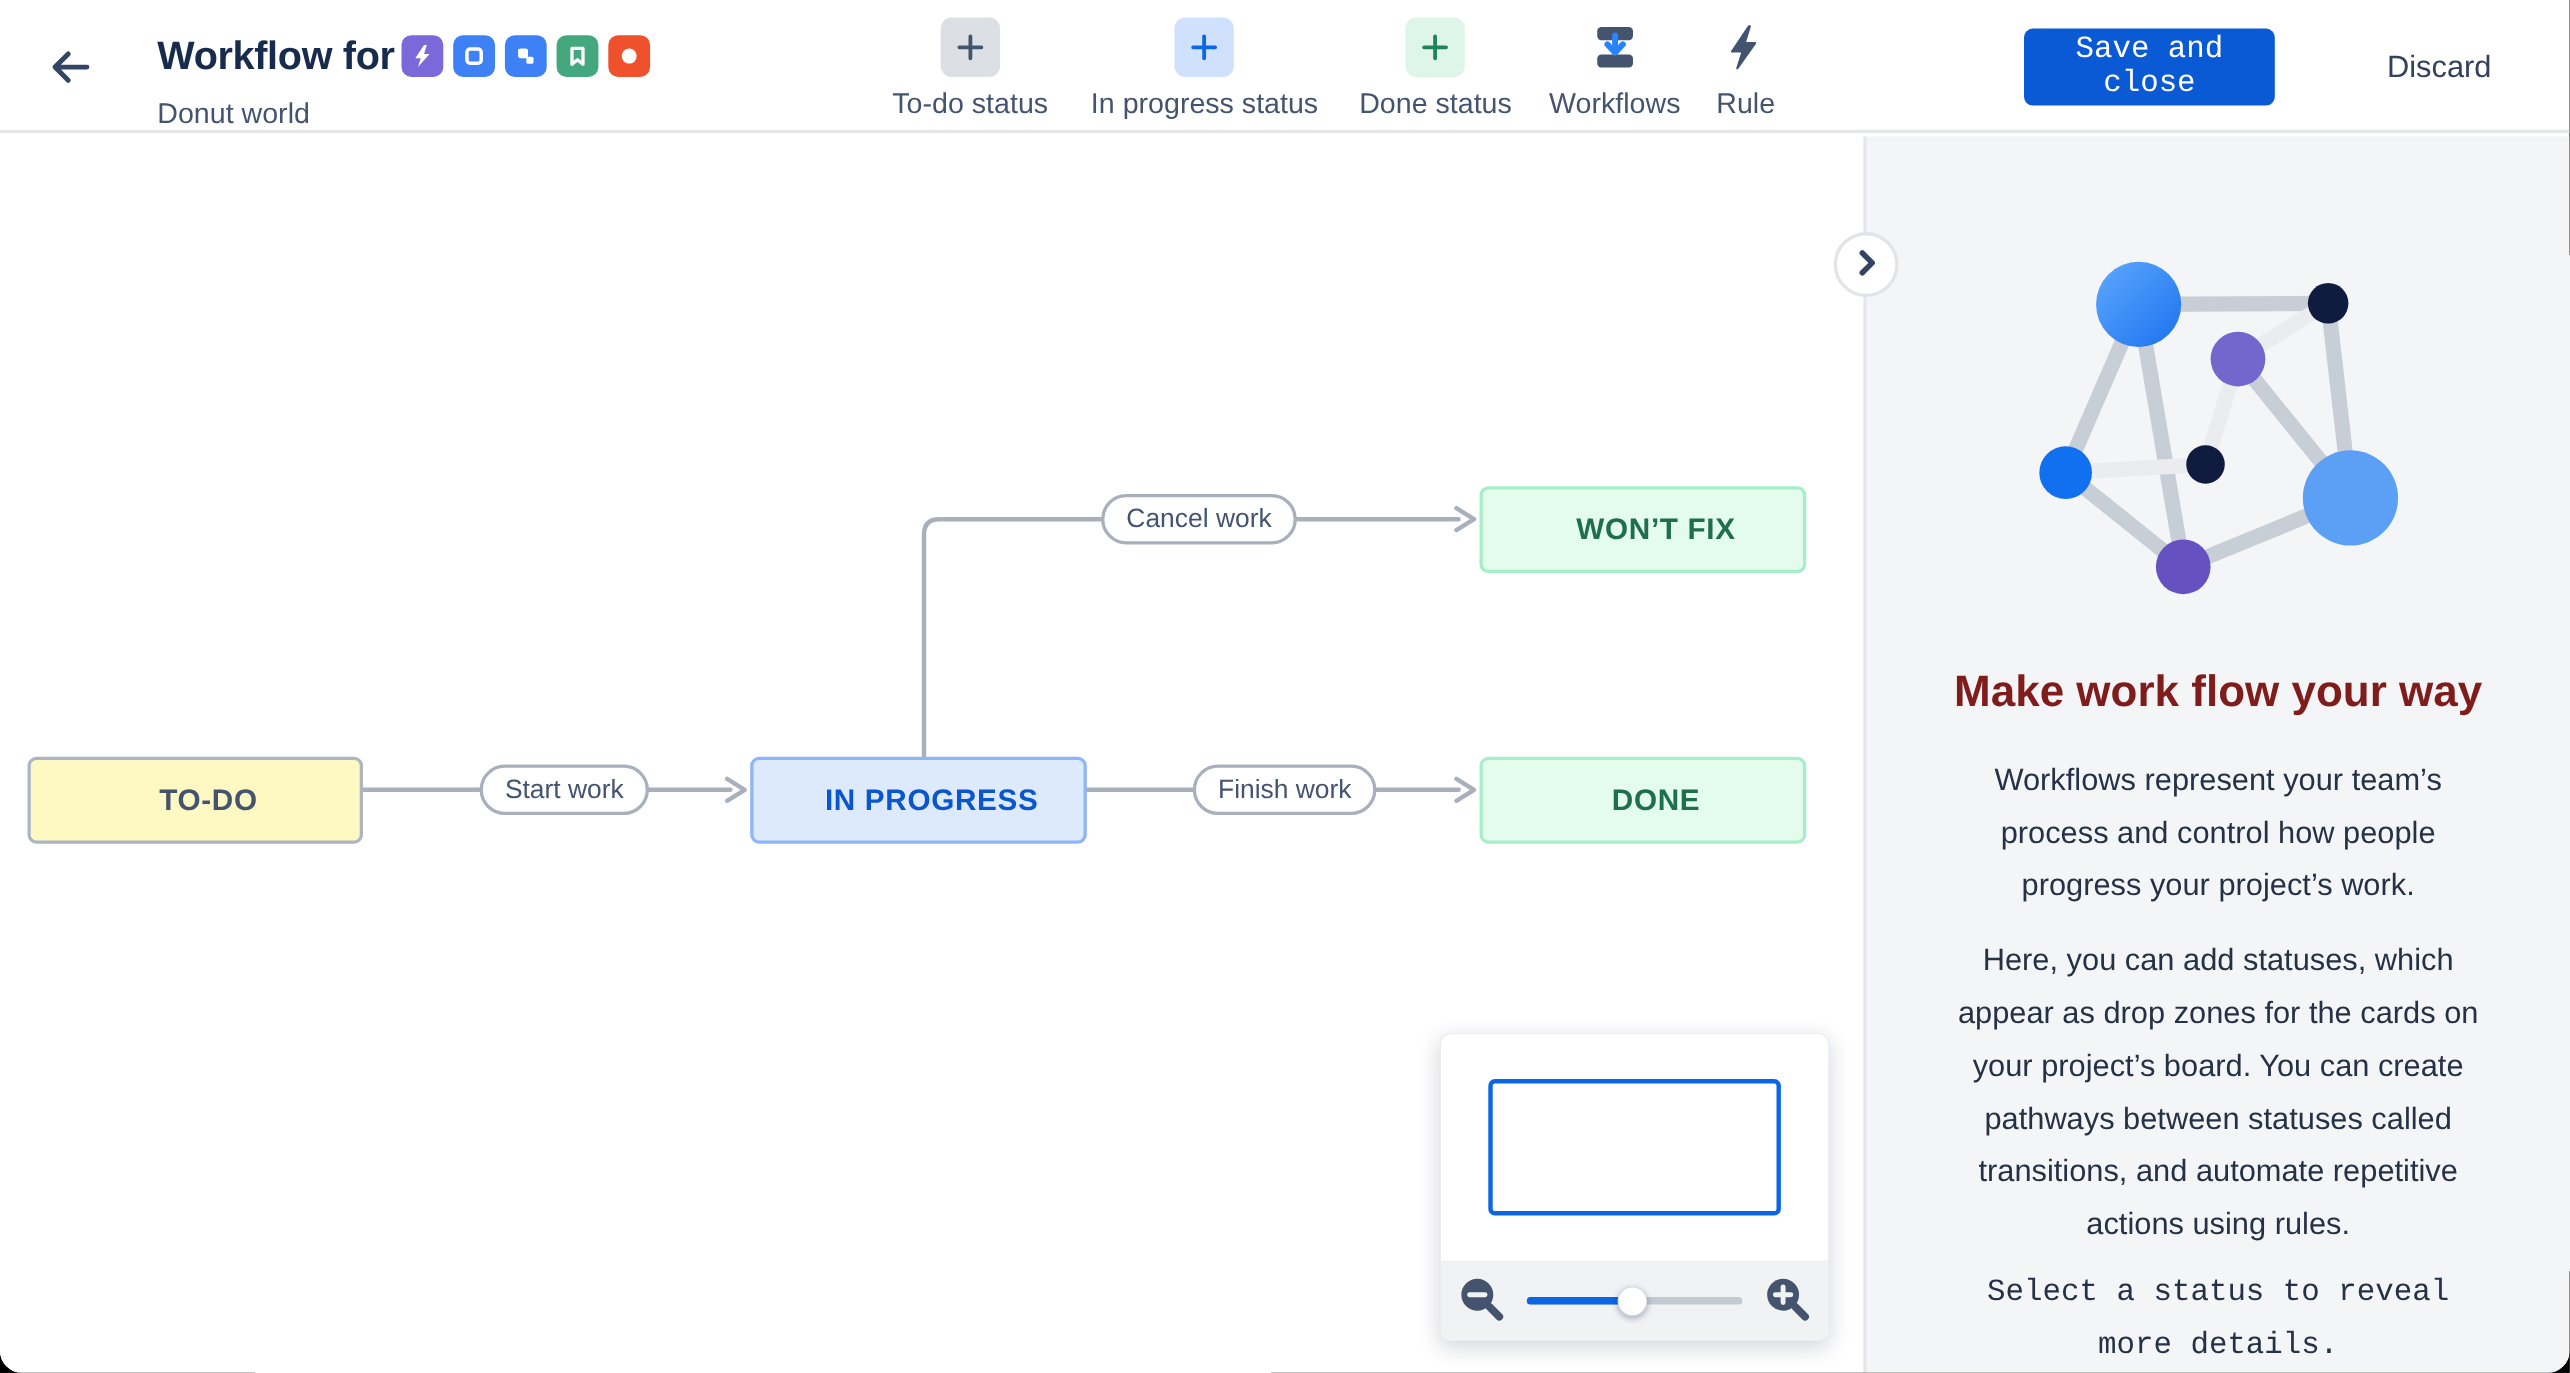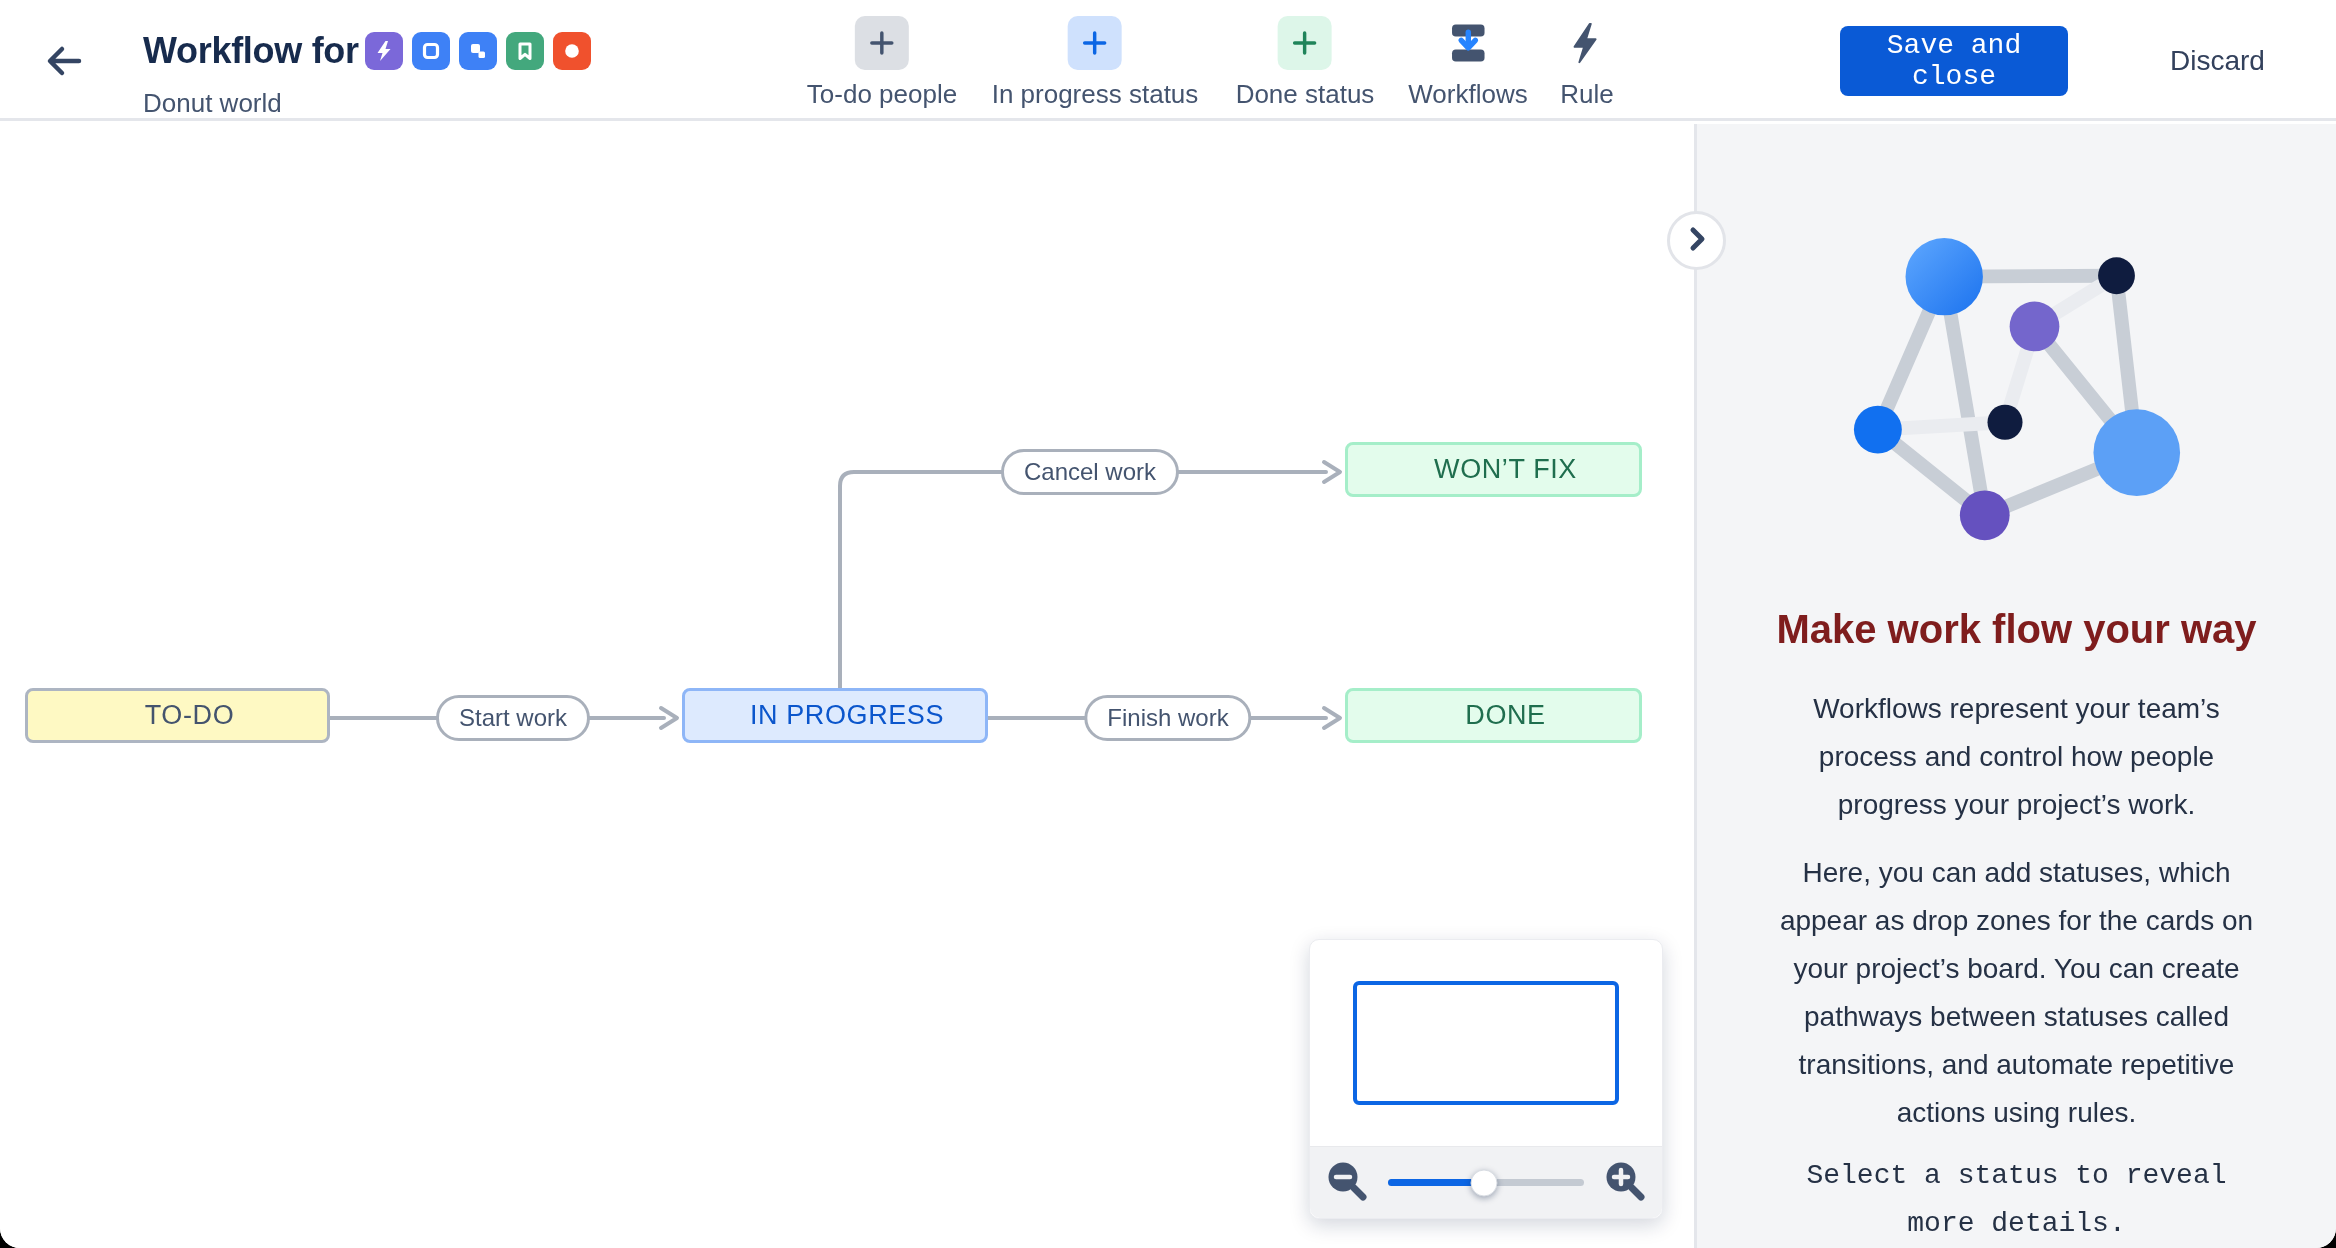--- a/index.html
+++ b/index.html
@@ -29,22 +29,22 @@
   .save-btn { position:absolute; left:1840px; top:26px; width:228px; height:70px; border:none; border-radius:8px;
               color:#fff; font-size:28px; font-weight:500; font-family:Liberation Mono, monospace; cursor:pointer; }
   .discard-btn { position:absolute; left:2150px; top:26px; height:70px; padding:0 20px; border:none; border-radius:6px;
               background:transparent; color:#33415C; font-size:28px; font-weight:500; font-family:inherit;
               display:flex; align-items:center; cursor:pointer; }
 
   
   .canvas { position:absolute; left:0; top:124px; width:1694px; height:1124px; background:#fff; overflow:hidden; }
   .edges { position:absolute; left:0; top:0; }
 
-  .status { position:absolute; height:55px; border-radius:8px; border:3px solid; display:flex;
-            align-items:center; justify-content:center; font-size:27px; font-weight:400;
+  .status { position:absolute; height:79px; border-radius:8px; border:3px solid; display:flex;
+            align-items:center; justify-content:center; font-size:27px; font-weight:700;
             letter-spacing:0.6px; cursor:pointer;padding-left:24px; }
   .status.todo    { left:25px;   top:564px; width:305px; }
   .status.inprog  { left:682px;  top:564px; width:306px; }
   .status.done    { left:1345px; top:564px; width:297px; }
   .status.wontfix { left:1345px; top:318px; width:297px; }
 
   .transition-pill { position:absolute; height:46px; transform:translateX(-50%); border:3px solid #A9B0BB;
             border-radius:24px; background:#fff; color:#44546F; font-size:24px; display:flex;
             align-items:center; justify-content:center; padding:0 20px; white-space:nowrap; cursor:pointer; }
   .pill-start  { left:513px;  top:571px; }
@@ -129,21 +129,21 @@
       </div>
       <div class="subtitle">Donut world</div>
     </div>
 
     <button class="tool" style="left:882px">
       <span class="tool-icon" style="background-color: rgb(220, 223, 228); color: rgb(68, 84, 111);">
         <svg width="32" height="32" viewBox="0 0 24 24">
             <path d="M12 4.5 v15 M4.5 12 h15" stroke="currentColor" stroke-width="2.6" stroke-linecap="round"></path>
           </svg>
       </span>
-      <span class="tool-label">To-do people</span>
+      <span class="tool-label">To-do status</span>
     </button>
 
     <button class="tool" style="left:1095px">
       <span class="tool-icon" style="background-color: rgb(207, 225, 253); color: rgb(12, 102, 228);">
         <svg width="32" height="32" viewBox="0 0 24 24">
             <path d="M12 4.5 v15 M4.5 12 h15" stroke="currentColor" stroke-width="2.6" stroke-linecap="round"></path>
           </svg>
       </span>
       <span class="tool-label">In progress status</span>
     </button>

